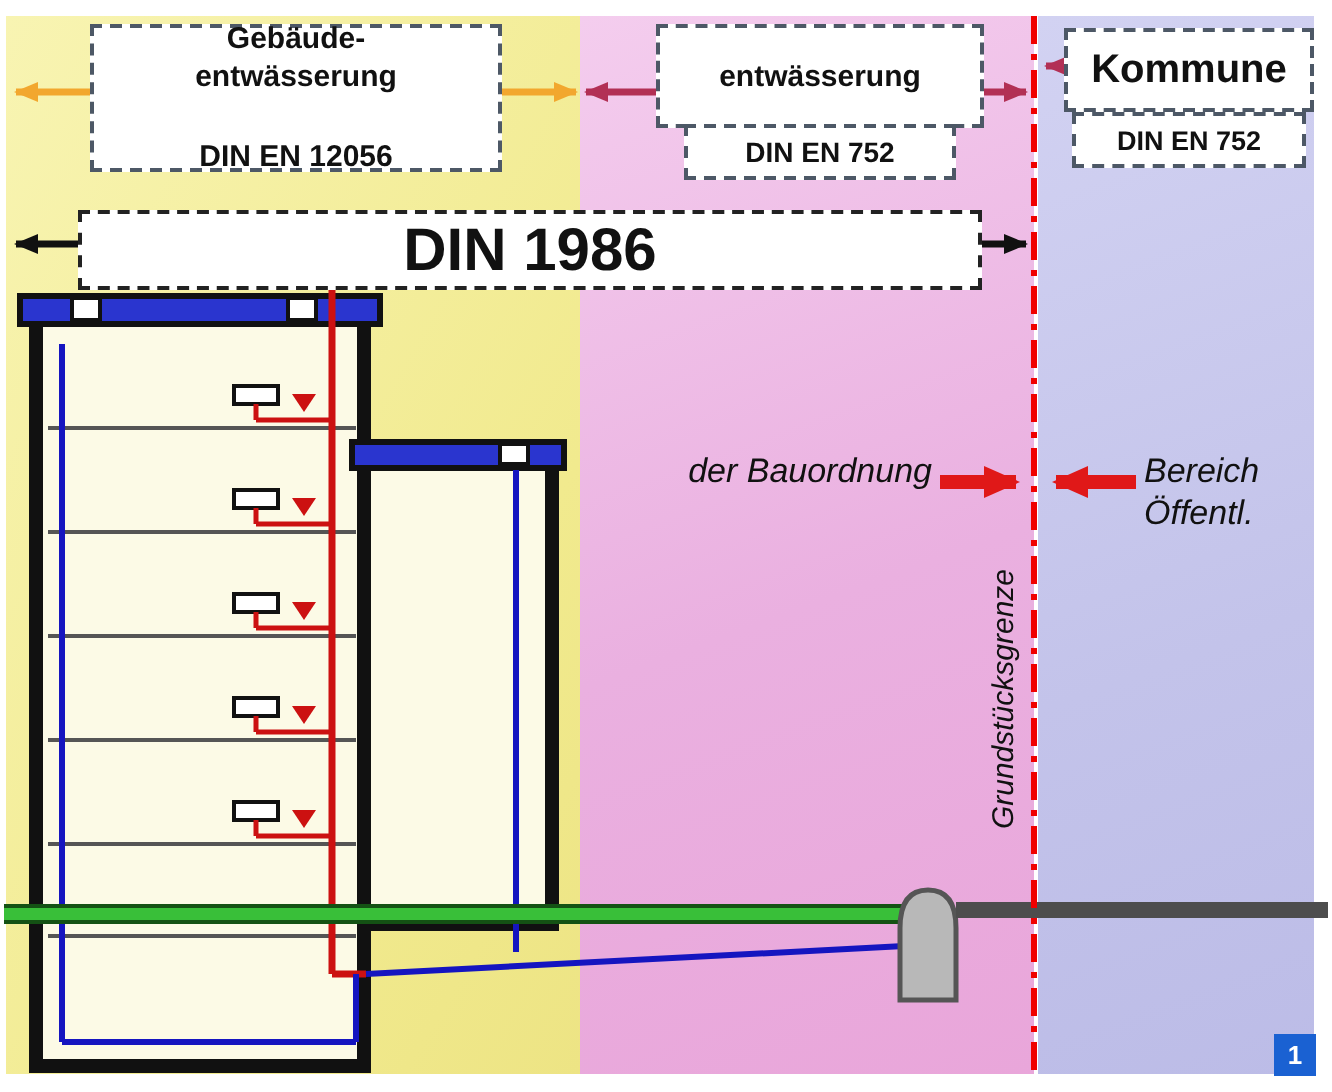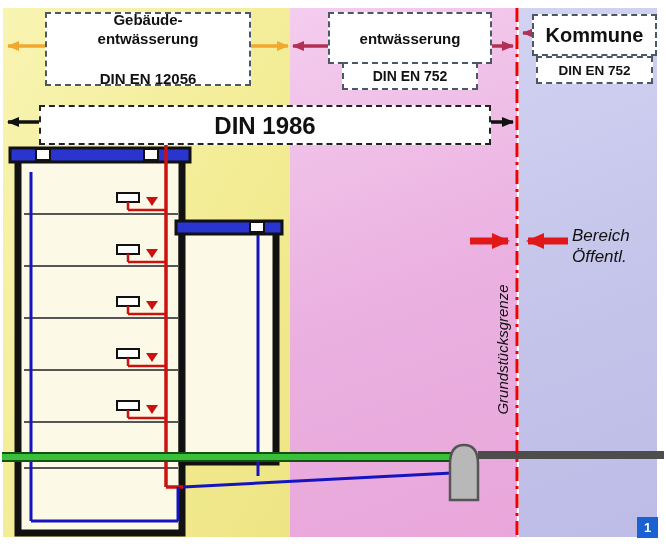--- a/index.html
+++ b/index.html
@@ -11,21 +11,21 @@
   #zone-yellow{left:3px;width:287px;background:linear-gradient(120deg,#f8f4b2 0%,#f1ea8e 70%,#ede484 100%);}
   #zone-pink{left:290px;width:227px;background:linear-gradient(160deg,#f4cdee 0%,#eab0e0 55%,#e9a6da 100%);}
   #zone-blue{left:519px;width:138px;background:linear-gradient(160deg,#d2d2f2 0%,#c3c3ea 60%,#bcbce7 100%);}
   svg{position:absolute;left:0;top:0;}
   .box{
     position:absolute;background:#ffffff;border:2px dashed #4d5866;
     display:flex;flex-direction:column;align-items:center;justify-content:center;
     font-weight:bold;line-height:19px;font-size:15px;
   }
   .box .std{margin-top:21px;}
-  #box-din1986{border-color:#222;font-size:24px;line-height:23px;}
+  #box-din1986{border-color:#222;font-size:30px;line-height:23px;}
   .annot{position:absolute;font-style:italic;font-size:17px;line-height:21px;}
   #boundary-label{
     position:absolute;left:417px;top:341px;width:170px;text-align:center;
     font-style:italic;font-size:15px;transform:rotate(-90deg);
   }
   #page-badge{
     position:absolute;left:637px;top:517px;width:21px;height:21px;background:#1a61d2;
     color:#fff;font-weight:bold;font-size:13px;display:flex;align-items:center;justify-content:center;
   }
 </style>
@@ -157,20 +157,21 @@
   </div>
   <div class="box" style="left:536px;top:56px;width:113px;height:24px;font-size:13.5px;">
     <div>DIN EN 752</div>
   </div>
 
   <div class="box" id="box-din1986" style="left:39px;top:105px;width:448px;height:36px;">
     <div>DIN 1986</div>
   </div>
 
   <div class="annot" style="left:288px;top:225px;width:178px;text-align:right;">
+    <div>der Bauordnung</div>
   </div>
 
   <div class="annot" style="left:572px;top:225px;width:88px;text-align:left;">
     <div>Bereich</div>
     <div>Öffentl.</div>
   </div>
 
   <div id="boundary-label">Grundstücksgrenze</div>
 
   <div id="page-badge">1</div>

